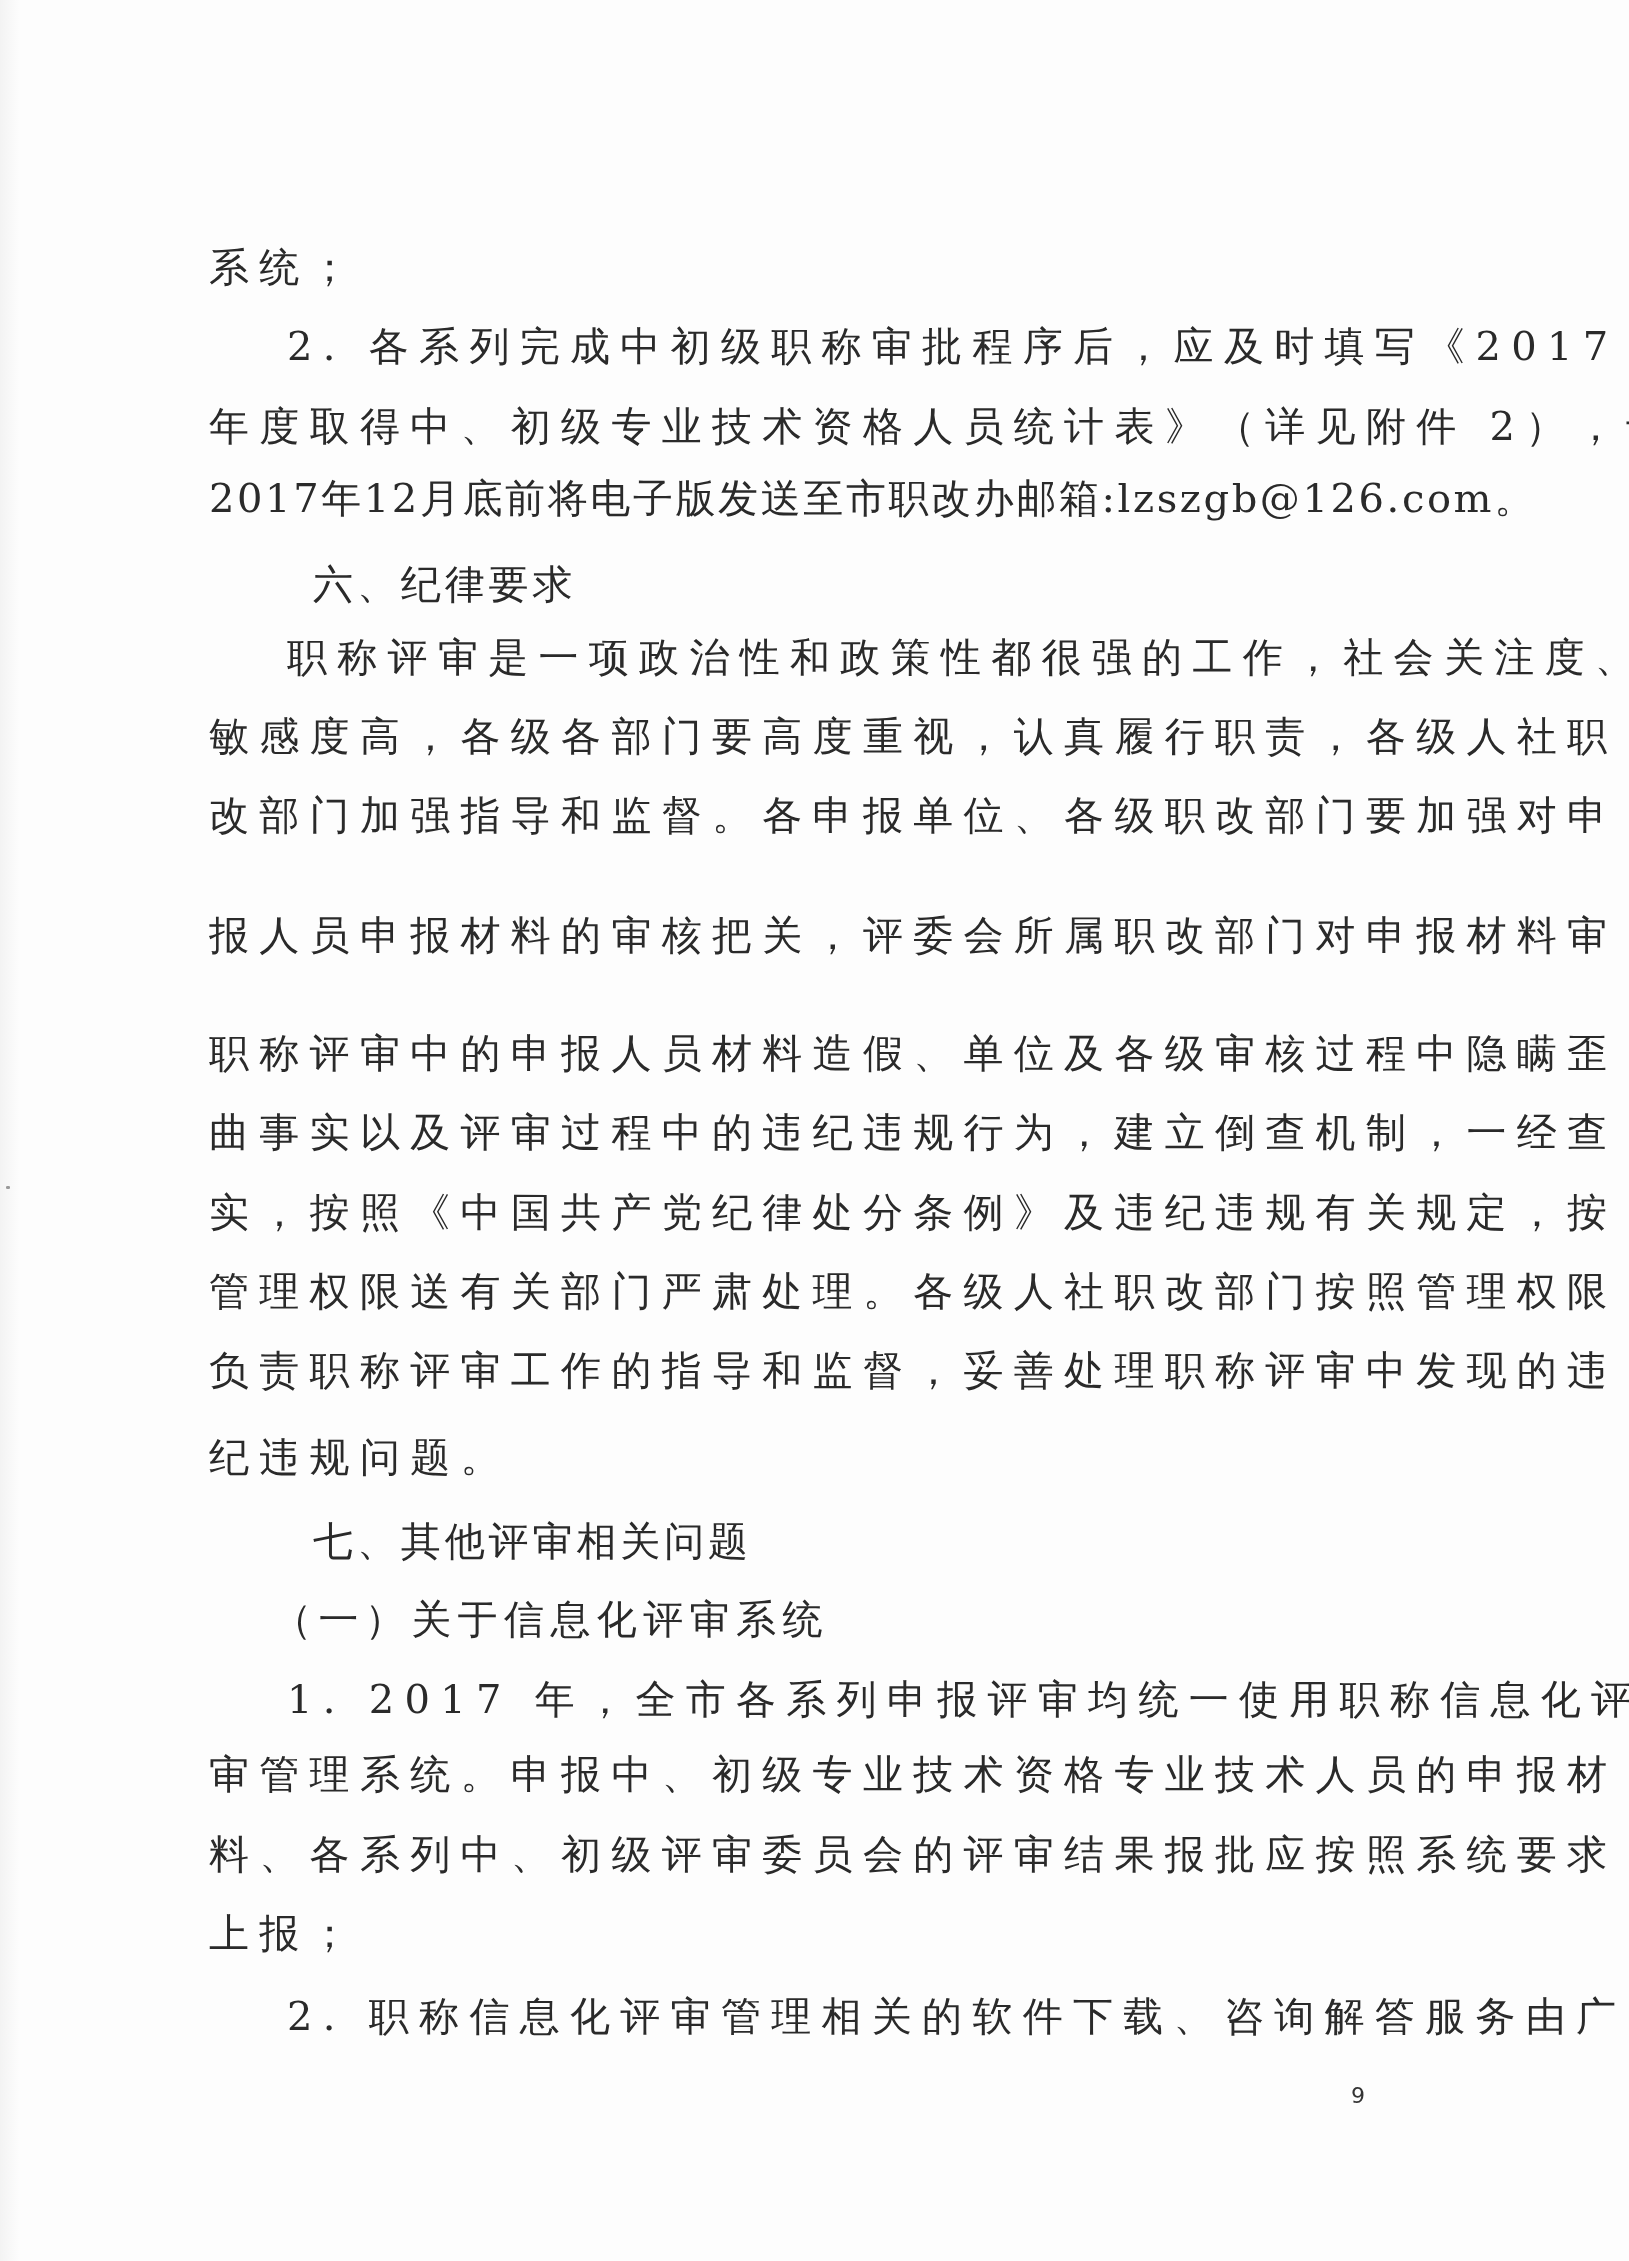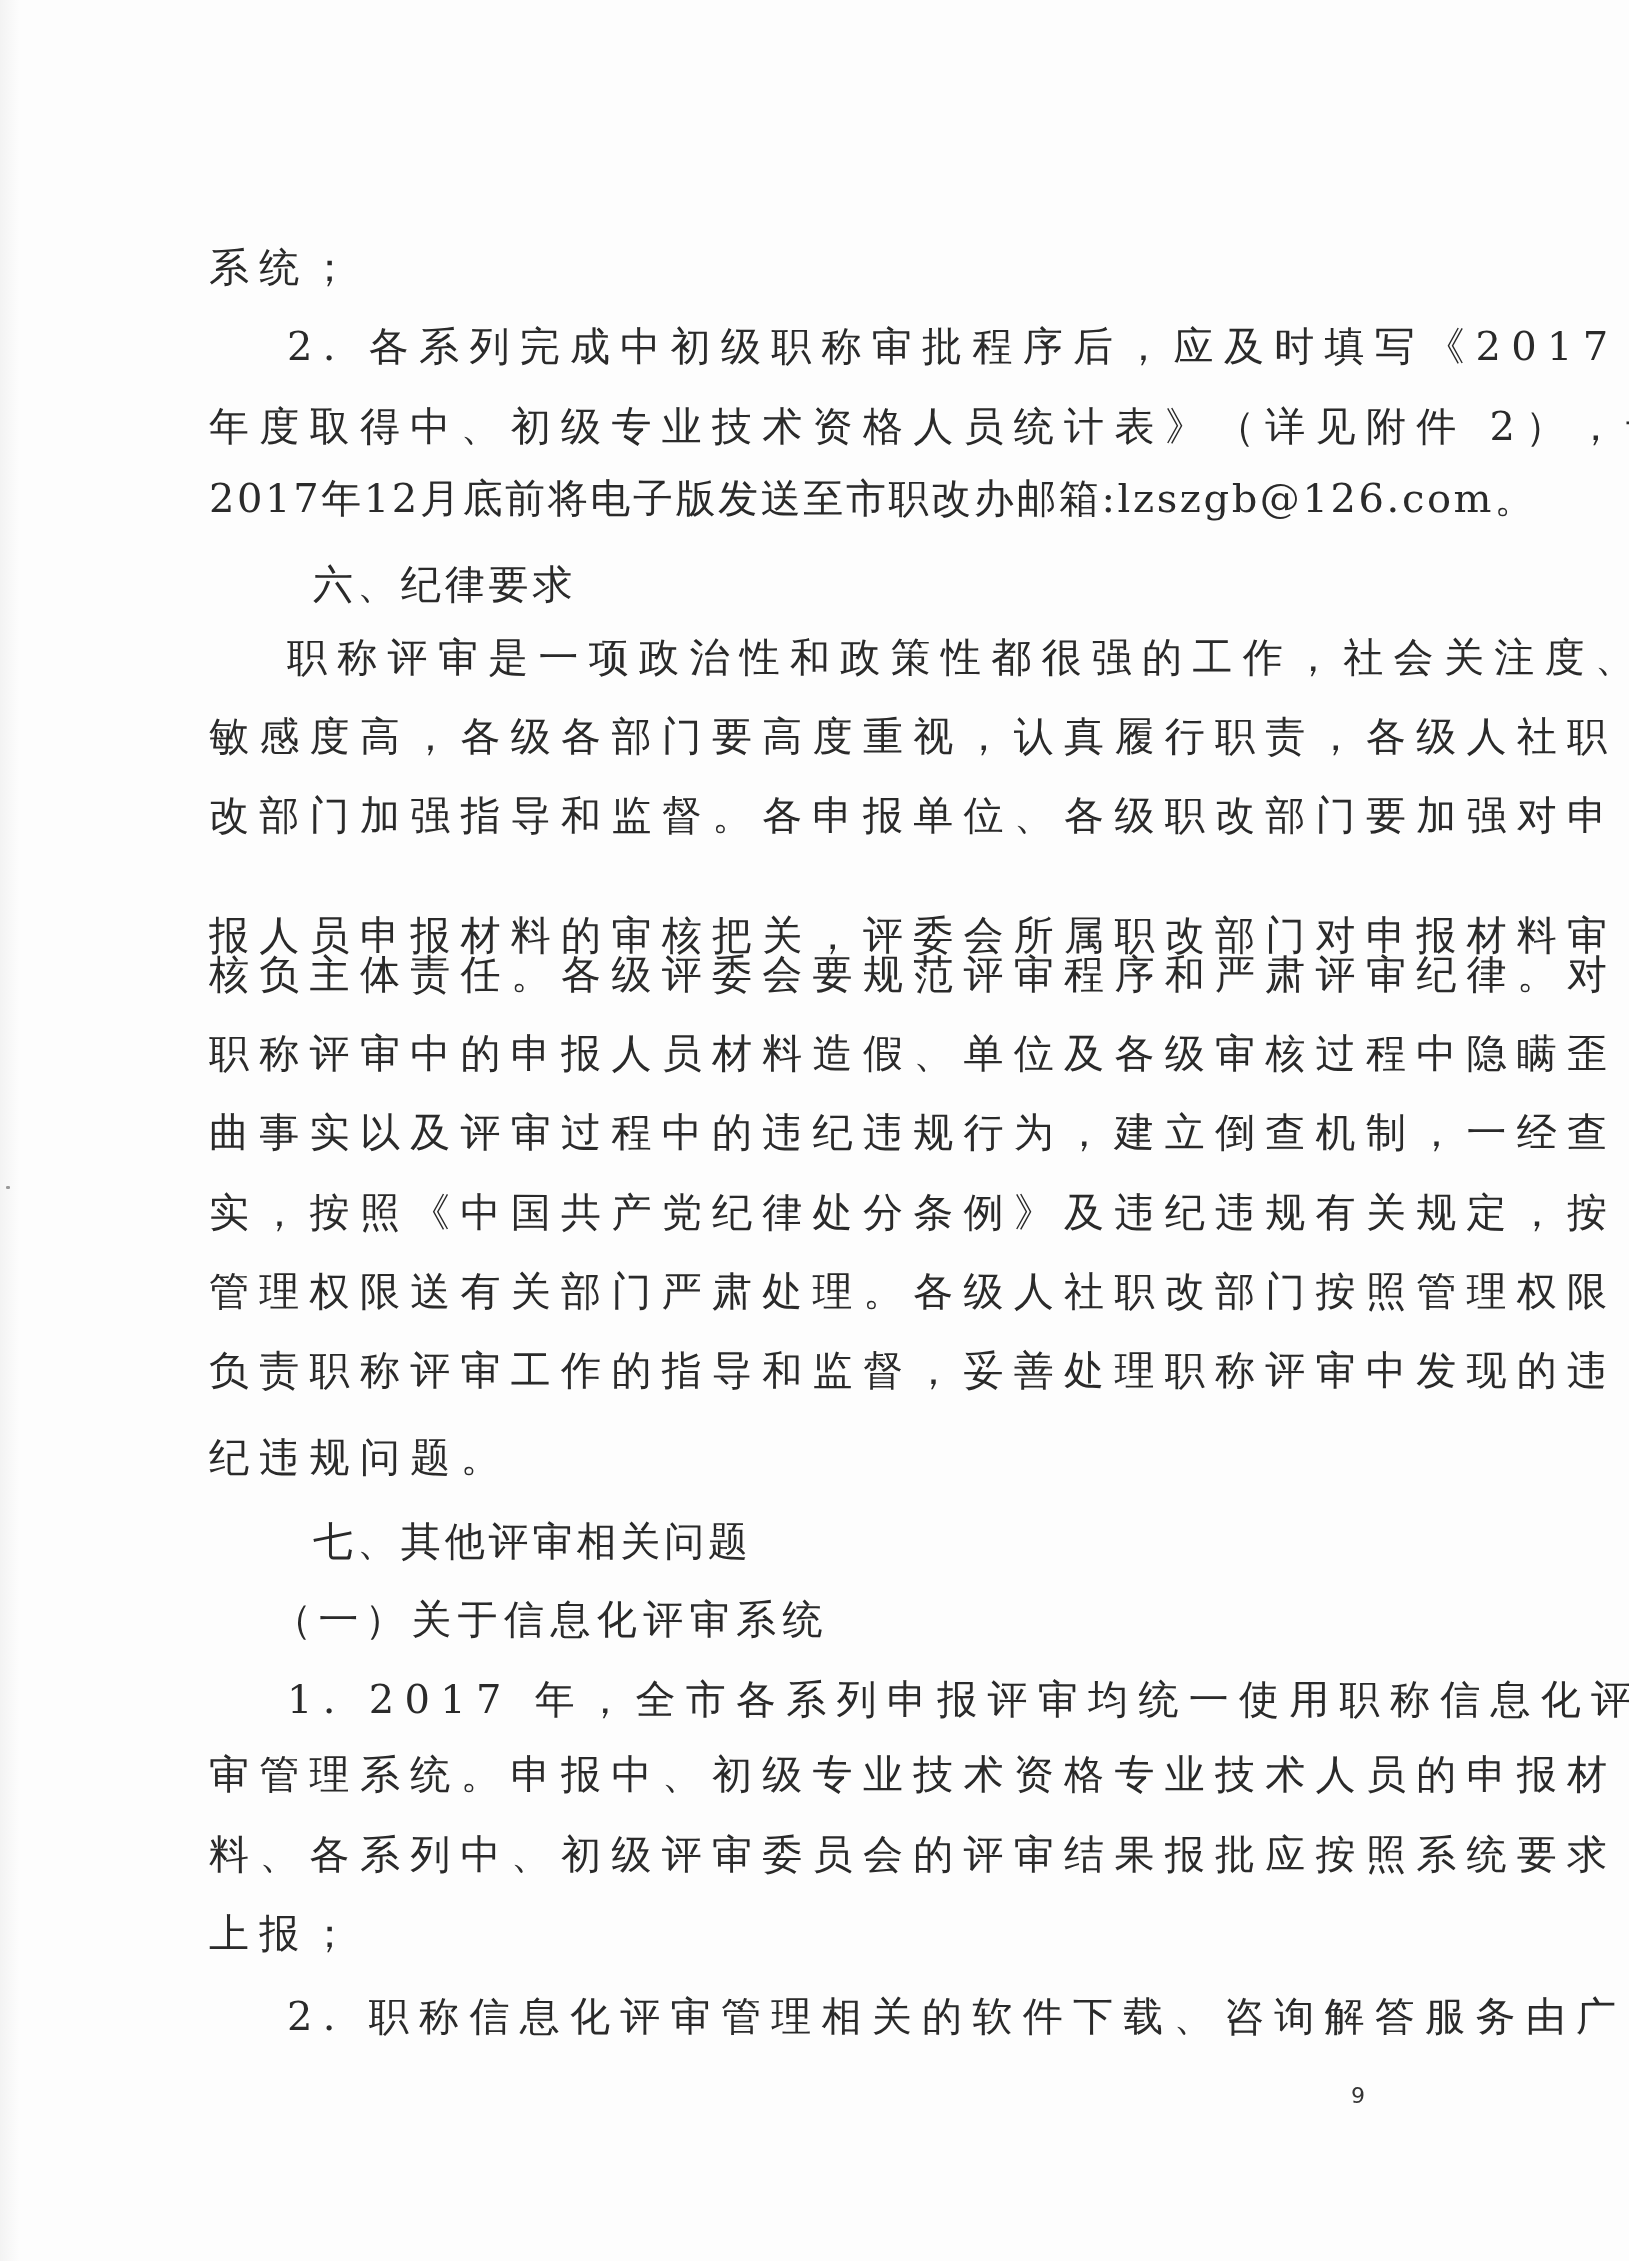--- a/index.html
+++ b/index.html
@@ -66,21 +66,20 @@
   <div class="line indent" style="top:320px">2. 各系列完成中初级职称审批程序后，应及时填写《2017</div>
   <div class="line" style="top:400px">年度取得中、初级专业技术资格人员统计表》（详见附件 2），于</div>
   <div class="line" style="top:472px; letter-spacing:2.6px">2017年12月底前将电子版发送至市职改办邮箱:lzszgb@126.com。</div>
 
   <div class="heading" style="top:558px">六、纪律要求</div>
 
   <div class="line indent" style="top:631px">职称评审是一项政治性和政策性都很强的工作，社会关注度、</div>
   <div class="line" style="top:710px">敏感度高，各级各部门要高度重视，认真履行职责，各级人社职</div>
   <div class="line" style="top:789px">改部门加强指导和监督。各申报单位、各级职改部门要加强对申</div>
   <div class="line" style="top:909px">报人员申报材料的审核把关，评委会所属职改部门对申报材料审</div>
-  <div class="line" style="top:948px">核负主体责任。各级评委会要规范评审程序和严肃评审纪律。对</div>
   <div class="line" style="top:1027px">职称评审中的申报人员材料造假、单位及各级审核过程中隐瞒歪</div>
   <div class="line" style="top:1106px">曲事实以及评审过程中的违纪违规行为，建立倒查机制，一经查</div>
   <div class="line" style="top:1186px">实，按照《中国共产党纪律处分条例》及违纪违规有关规定，按</div>
   <div class="line" style="top:1344px">负责职称评审工作的指导和监督，妥善处理职称评审中发现的违</div>
   <div class="line" style="top:1265px">管理权限送有关部门严肃处理。各级人社职改部门按照管理权限</div>
   <div class="line last" style="top:1431px">纪违规问题。</div>
 
   <div class="heading" style="top:1515px">七、其他评审相关问题</div>
 
   <div class="subheading" style="top:1593px; left:272px">（一）关于信息化评审系统</div>

